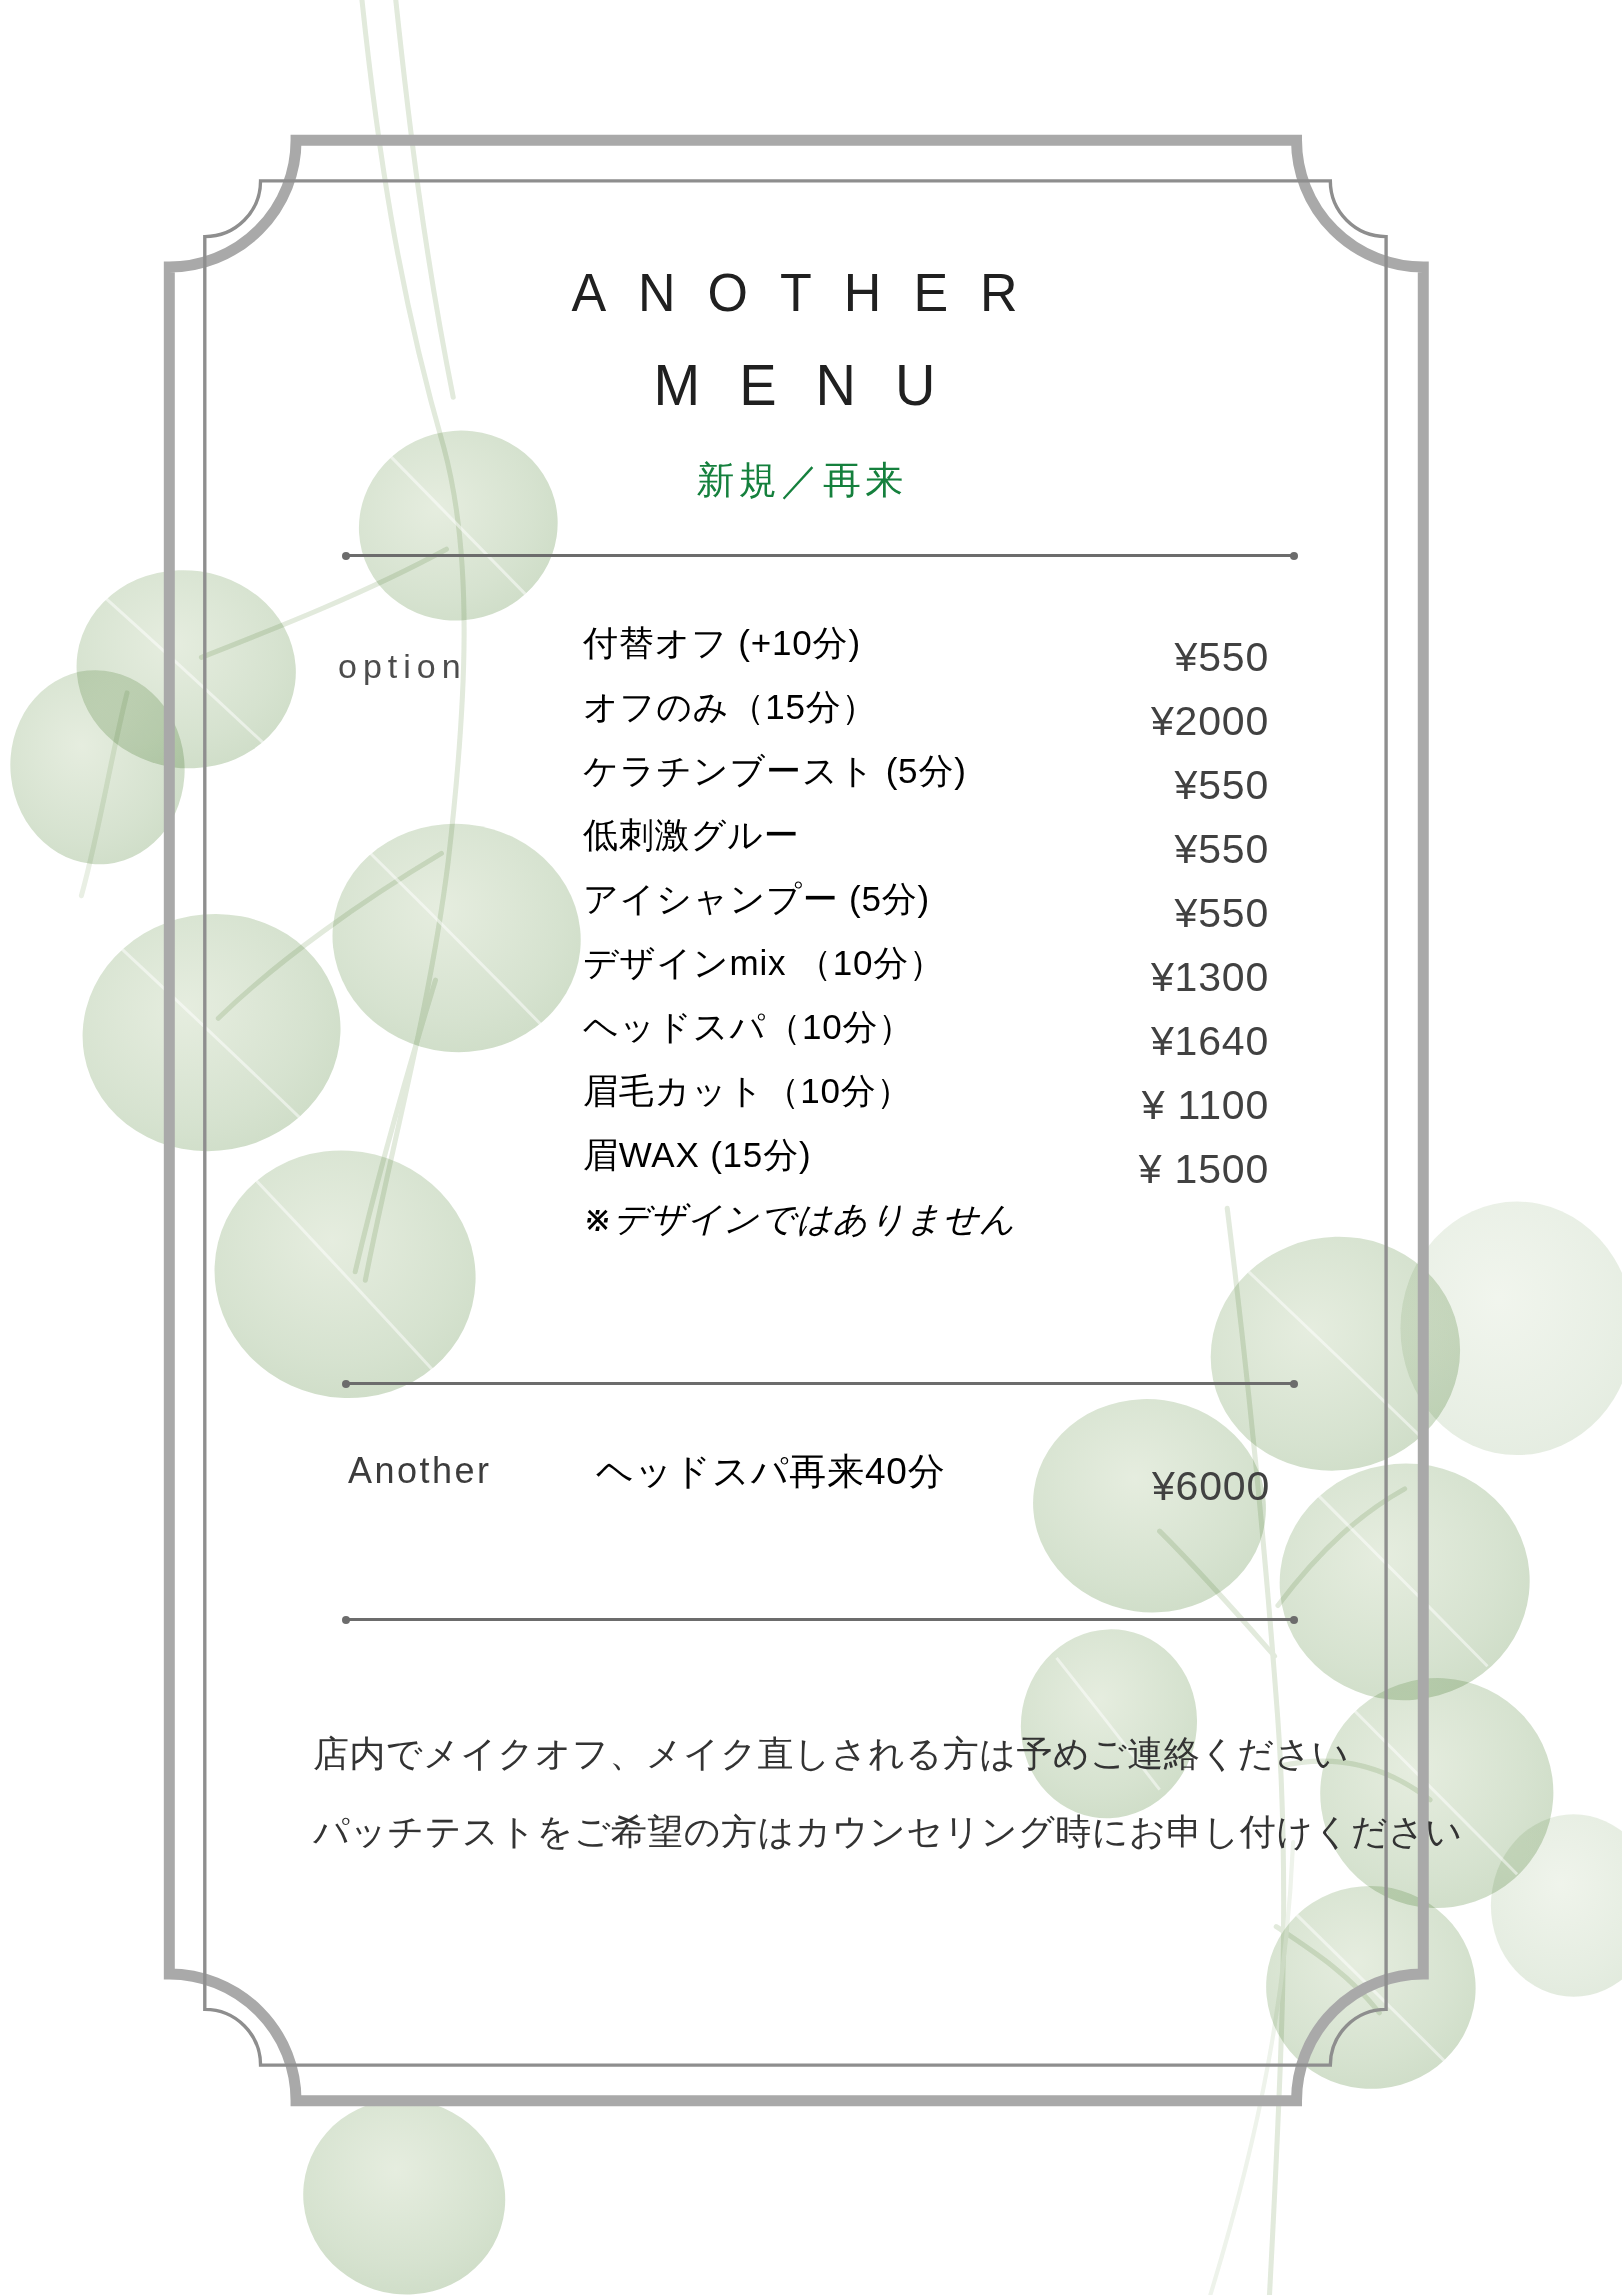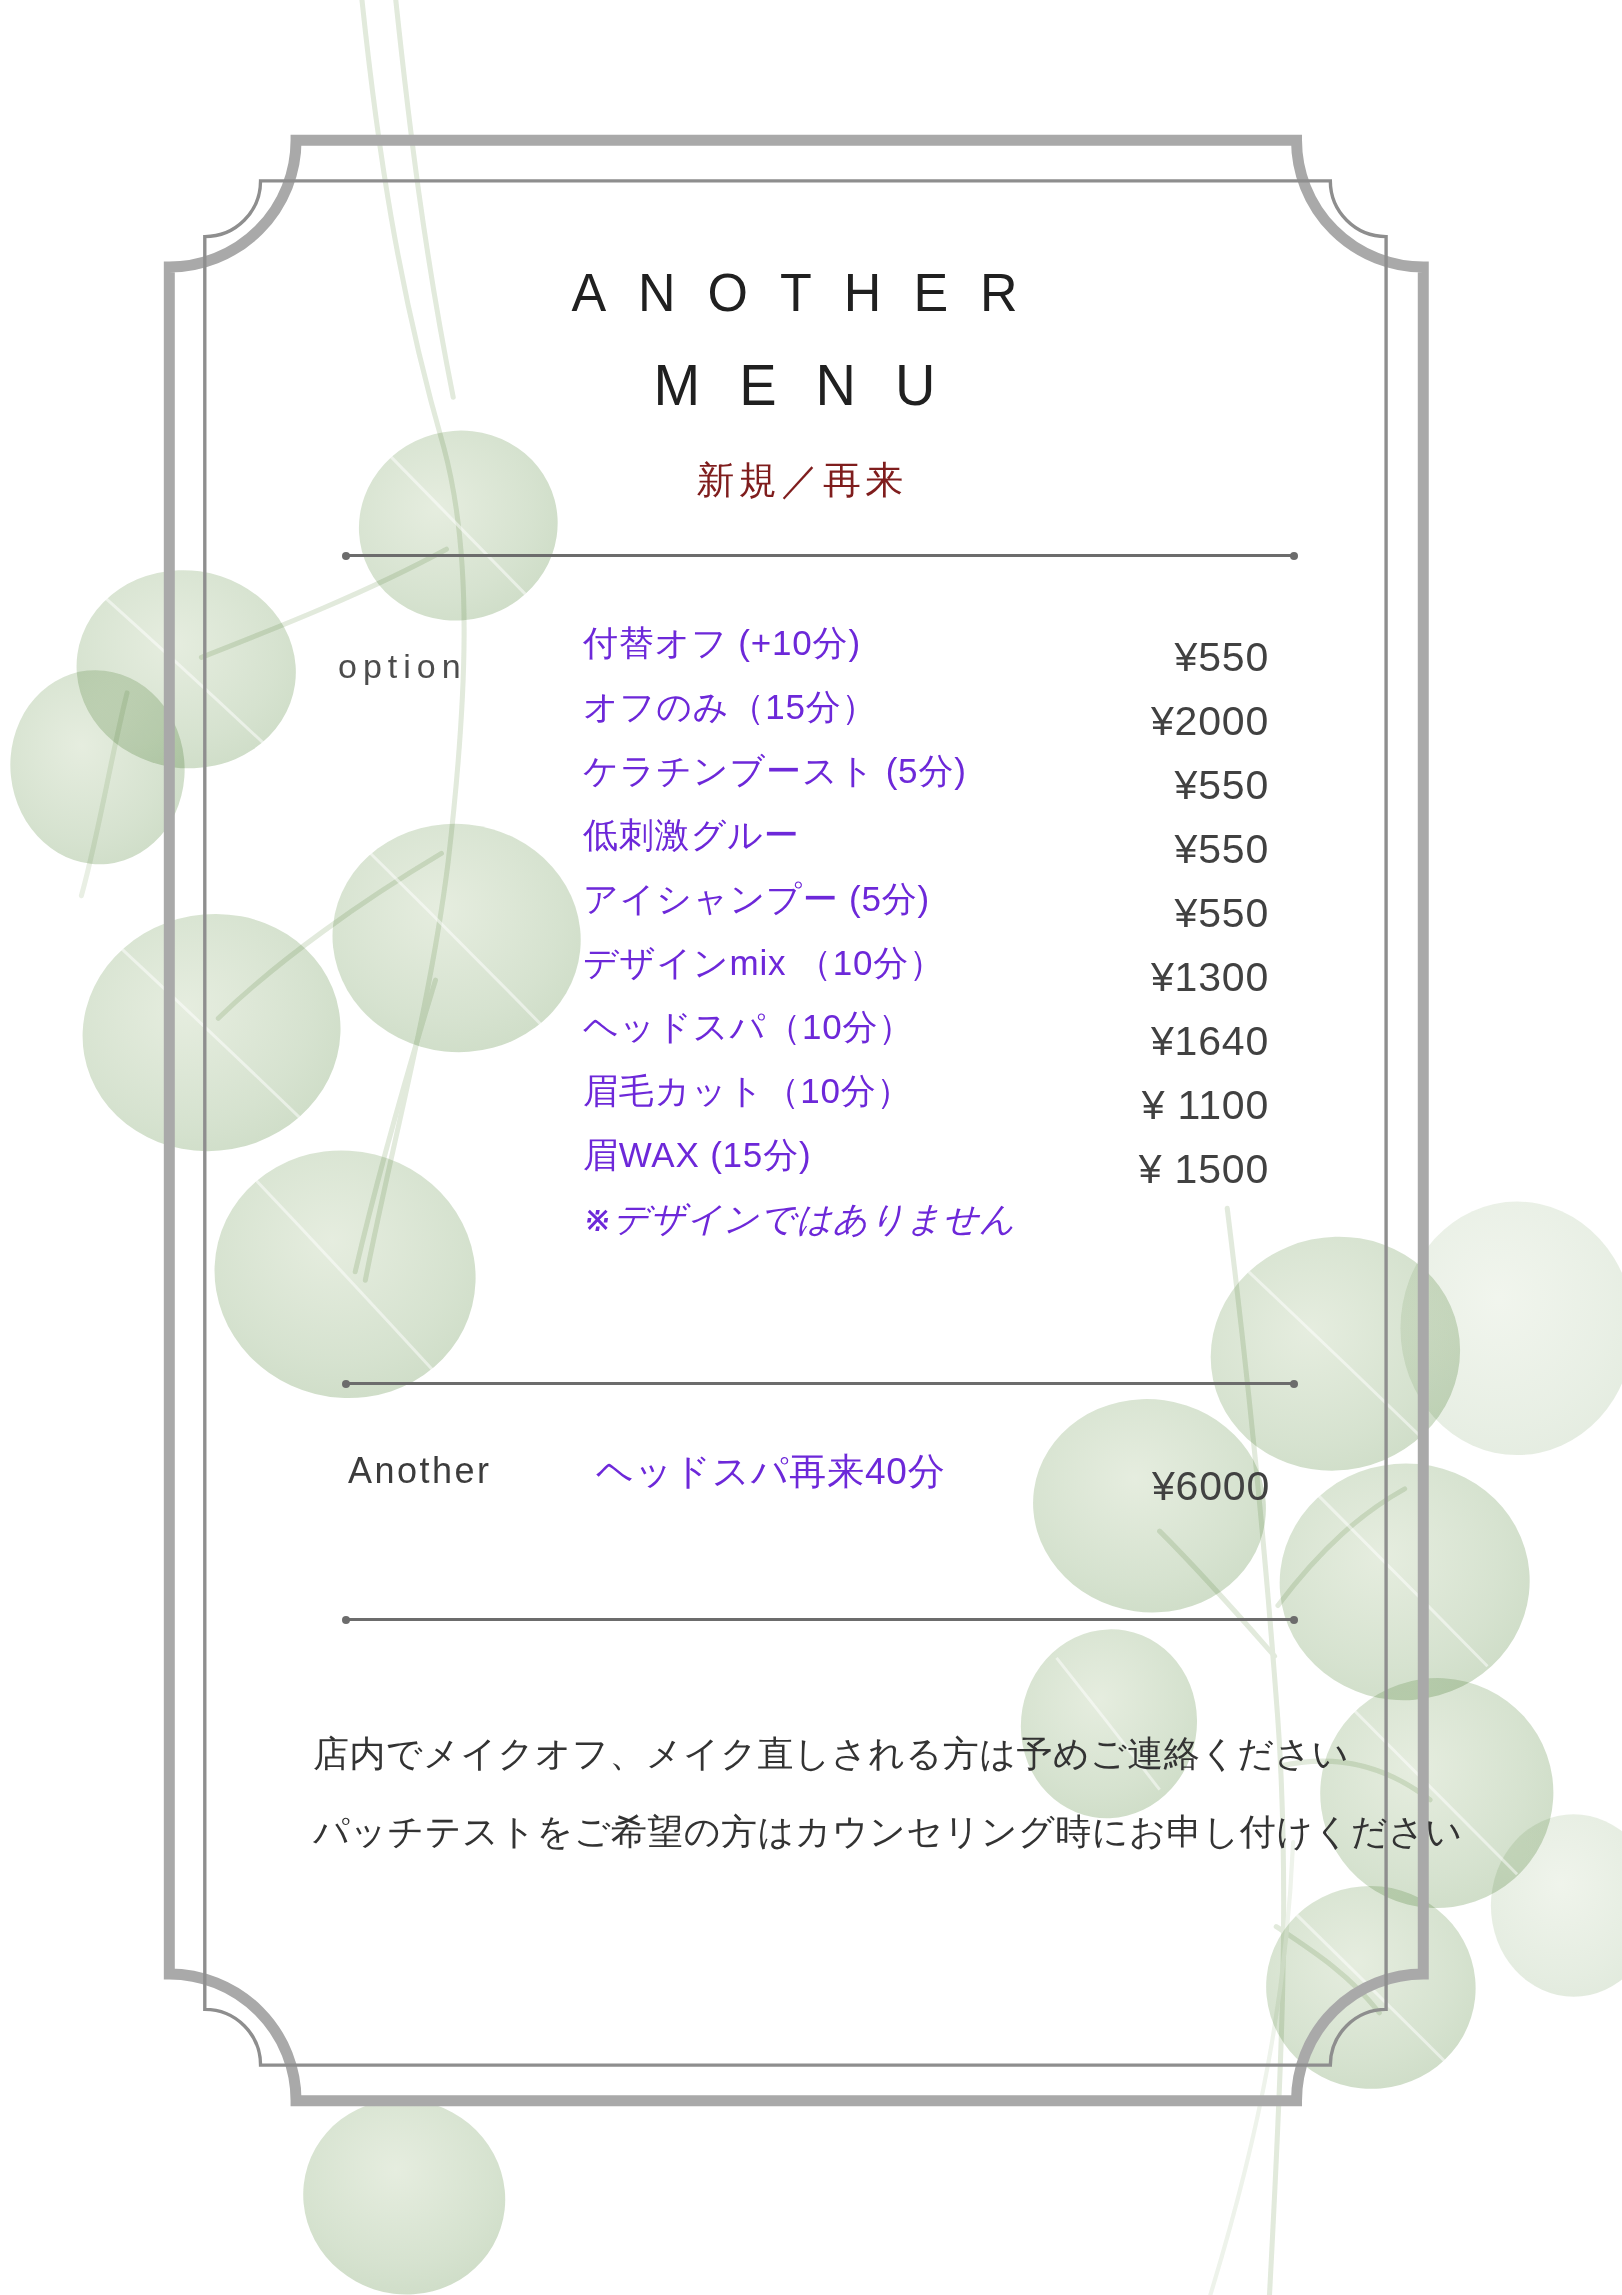--- a/index.html
+++ b/index.html
@@ -18,21 +18,21 @@
   .title-wrap{position:absolute;left:203px;top:259px;width:1183px;text-align:center;}
   .title-line1{
     font-size:52px;font-weight:400;letter-spacing:32px;padding-left:32px;
     color:#202020;line-height:66px;transform:scale(1,1.04);
   }
   .title-line2{
     font-size:56px;font-weight:400;letter-spacing:39px;padding-left:39px;
     color:#202020;line-height:71px;margin-top:24px;transform:scale(1,1.04);
   }
   .subtitle{
-    font-size:38px;letter-spacing:4.2px;padding-left:15px;color:#7f1d1d;
+    font-size:38px;letter-spacing:4.2px;padding-left:15px;color:#15803d;
     line-height:47px;margin-top:37px;font-weight:500;
   }
 
   
   .divider{position:absolute;left:345px;width:950px;height:3.4px;background:#6c6c6c;}
   .divider::before,.divider::after{
     content:"";position:absolute;top:-2.5px;width:8.5px;height:8.5px;border-radius:50%;background:#6c6c6c;
   }
   .divider::before{left:-3.4px;}
   .divider::after{right:-3.4px;}
@@ -45,21 +45,21 @@
     position:absolute;color:#4c4c4c;font-weight:500;
   }
   .label-option{left:338px;top:644px;font-size:34px;letter-spacing:6px;line-height:44px;}
   .label-another{left:348px;top:1447px;font-size:36px;letter-spacing:2.5px;line-height:47px;color:#3c3c3c;}
 
   .menu-list{position:absolute;display:flex;flex-direction:column;}
   .option-list{left:583px;top:611px;width:686px;}
   .another-list{left:596px;top:1434px;width:674px;}
   .menu-row{display:flex;justify-content:space-between;align-items:center;height:64px;}
   .another-list .menu-row{height:76px;}
-  .item-name{font-size:35px;color:#6d28d9;letter-spacing:0.8px;white-space:nowrap;font-weight:500;}
+  .item-name{font-size:35px;color:#000000;letter-spacing:0.8px;white-space:nowrap;font-weight:500;}
   .another-list .item-name{font-size:37px;}
   .item-price{font-size:41px;color:#414141;letter-spacing:0.8px;white-space:nowrap;font-weight:500;margin-top:29px;}
   .note-row{height:64px;display:flex;align-items:center;font-style:italic;}
 
   
   .footer-notes{position:absolute;left:313px;top:1734px;width:1116px;}
   .footer-note{font-size:36px;color:#333333;letter-spacing:0.4px;line-height:39px;white-space:nowrap;font-weight:500;}
   .footer-note + .footer-note{margin-top:39px;}
 </style>
 </head>

